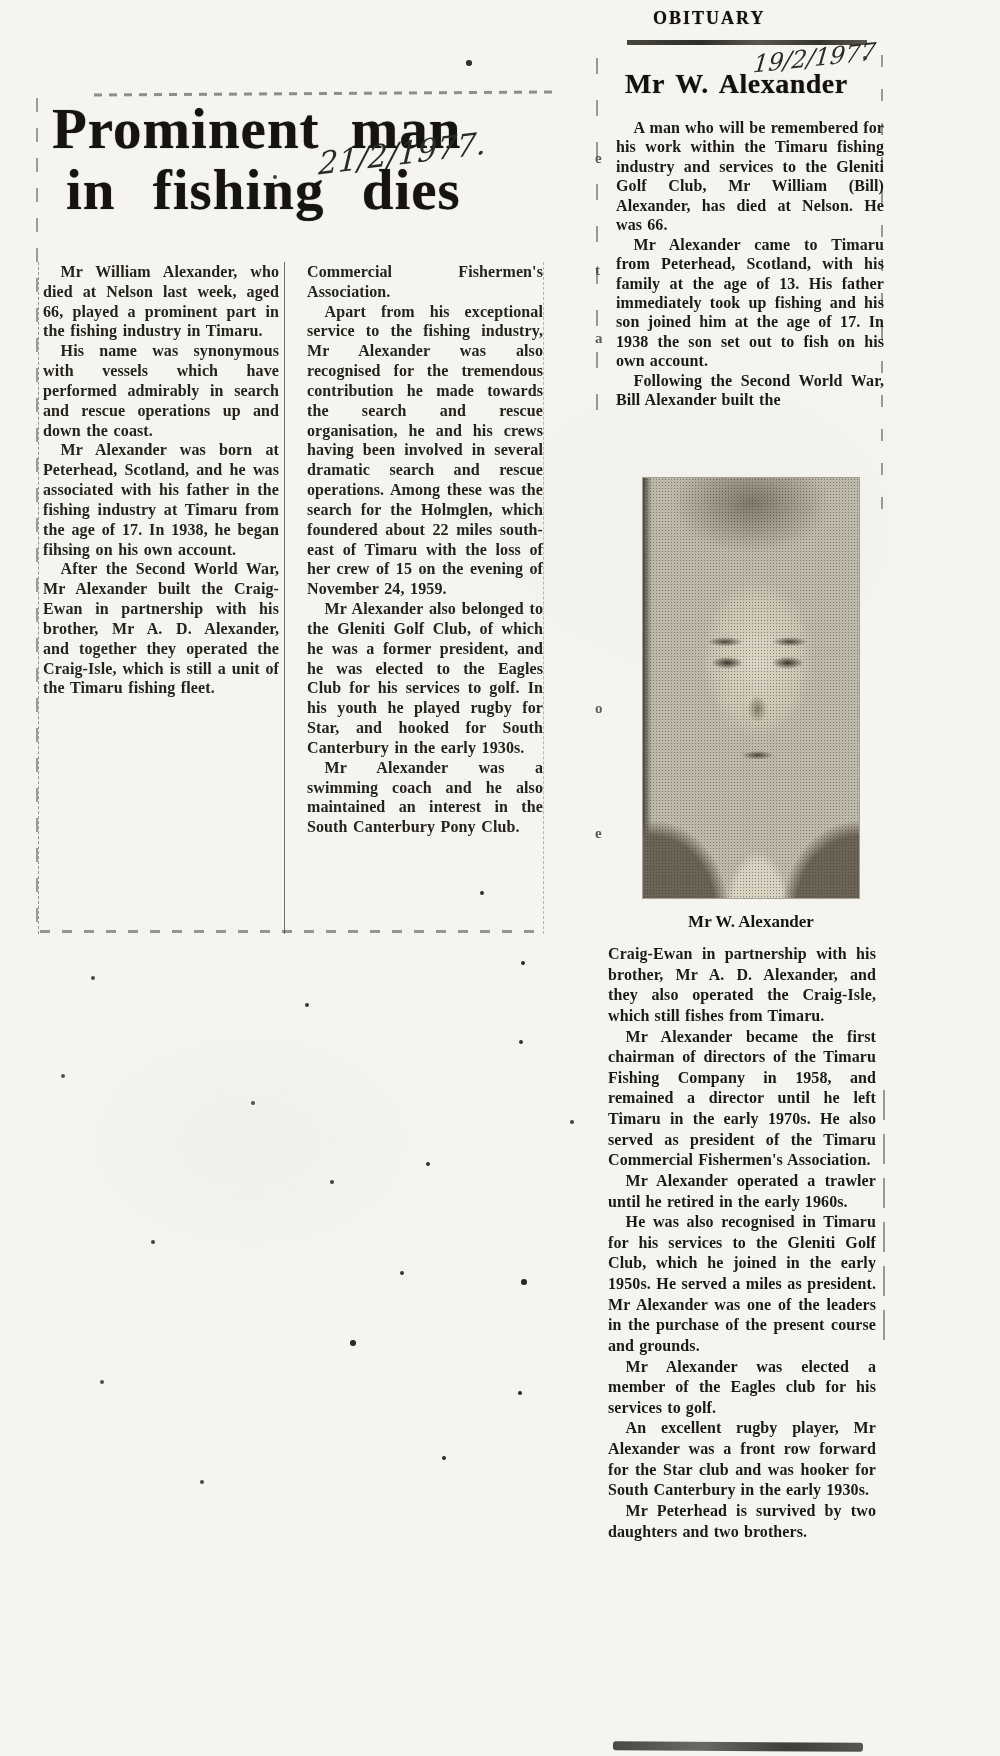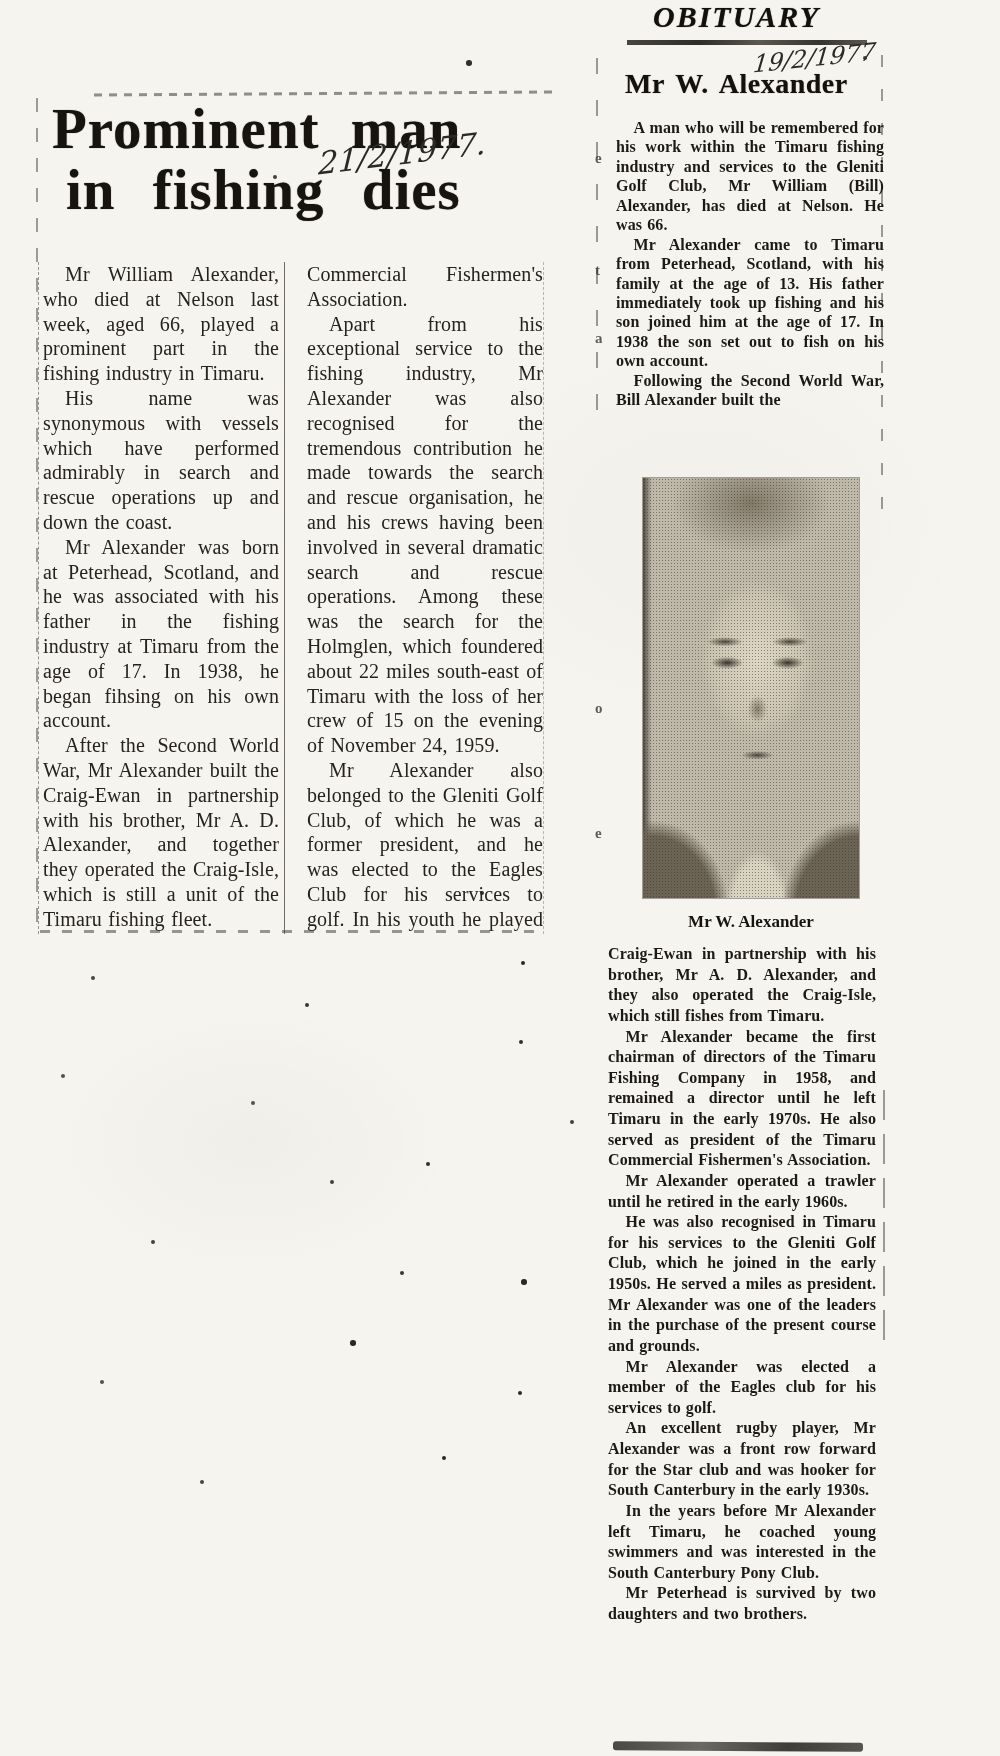--- a/index.html
+++ b/index.html
@@ -37,34 +37,34 @@
   .headline .hl{font-weight:bold;font-size:57px;letter-spacing:1px;word-spacing:16px;color:#17140f;
     text-shadow:0 0 1px rgba(20,17,12,.55);}
   .headline .hl2{margin-top:4px;word-spacing:22px;padding-left:14px;}
   .handwriting{font-style:italic;font-family:"DejaVu Serif",serif;color:#2c2a24;}
   .hw-left{position:absolute;left:288px;top:88px;font-size:31px;transform:rotate(-7deg) skewX(-10deg);}
   .cols{position:absolute;left:8px;top:212px;width:506px;height:672px;display:flex;overflow:hidden;}
   .col{width:247px;overflow:hidden;height:672px;}
   .col-1{padding-left:4px;border-left:1px dashed rgba(90,85,76,.6);}
   .col-2{margin-left:5px;padding-left:22px;border-left:1px solid rgba(70,66,58,.75);
     border-right:1px dashed rgba(110,104,94,.45);}
-  .body-text p{margin:0;font-size:20px;line-height:1.24;text-align:justify;text-indent:1.1em;
-    letter-spacing:.1px;word-spacing:1.5px;color:#26231d;}
+  .body-text p{margin:0;font-size:16px;line-height:1.24;text-align:justify;text-indent:1.1em;
+    letter-spacing:.1px;word-spacing:1.5px;color:#26231d;font-weight:bold;}
   .body-text p.no-indent{text-indent:0;}
   
   .clip-right{position:absolute;left:595px;top:0;width:292px;height:1756px;}
   .edge-l-r{left:1px;top:58px;width:2px;height:370px;
     background:repeating-linear-gradient(180deg,#514d45 0 16px,transparent 16px 42px);}
   .edge-r-r1{left:286px;top:55px;width:2px;height:470px;
     background:repeating-linear-gradient(180deg,#514d45 0 12px,transparent 12px 34px);}
   .edge-r-r2{left:288px;top:1090px;width:2px;height:250px;
     background:repeating-linear-gradient(180deg,#514d45 0 30px,transparent 30px 44px);}
   .frag{position:absolute;left:0;width:10px;overflow:hidden;font-size:15px;font-weight:bold;color:#3a372f;opacity:.8;}
-  .obit-head{position:absolute;left:58px;top:0;font-size:30px;font-weight:bold;letter-spacing:2px;
-    color:#14110c;text-shadow:0 0 1px rgba(20,17,12,.6);font-style:italic;}
+  .obit-head{position:absolute;left:58px;top:8px;font-size:18px;font-weight:bold;letter-spacing:2px;
+    color:#14110c;text-shadow:0 0 1px rgba(20,17,12,.6);}
   .obit-rule{position:absolute;left:32px;top:40px;width:240px;height:5px;
     background:linear-gradient(90deg,#35322b,#191712 30%,#4a463d 55%,#211f19 80%,#4a463d);opacity:.9;}
   .hw-right{position:absolute;left:158px;top:44px;font-size:24px;transform:rotate(-6deg) skewX(-12deg);}
   .obit-title{position:absolute;left:30px;top:68px;width:240px;font-size:28px;font-weight:bold;
     letter-spacing:.5px;word-spacing:4px;color:#14110c;text-shadow:0 0 1px rgba(20,17,12,.5);}
   .r-body{position:absolute;left:13px;width:268px;overflow:hidden;}
   .r-body p{font-size:16px;line-height:1.215;font-weight:bold;letter-spacing:.1px;word-spacing:1px;
     color:#1d1a15;}
   .r-intro{top:118px;height:352px;margin-left:8px;}
   .r-cont{top:944px;height:802px;}
@@ -150,19 +150,18 @@
     <div class="photo"></div>
     <div class="photo-caption">Mr W. Alexander</div>
 
     <div class="r-body r-cont body-text">
       <p class="no-indent">Craig-Ewan in partnership with his brother, Mr A. D. Alexander, and they also operated the Craig-Isle, which still fishes from Timaru.</p>
       <p>Mr Alexander became the first chairman of directors of the Timaru Fishing Company in 1958, and remained a director until he left Timaru in the early 1970s. He also served as president of the Timaru Commercial Fishermen's Association.</p>
       <p>Mr Alexander operated a trawler until he retired in the early 1960s.</p>
       <p>He was also recognised in Timaru for his services to the Gleniti Golf Club, which he joined in the early 1950s. He served a miles as president. Mr Alexander was one of the leaders in the purchase of the present course and grounds.</p>
       <p>Mr Alexander was elected a member of the Eagles club for his services to golf.</p>
       <p>An excellent rugby player, Mr Alexander was a front row forward for the Star club and was hooker for South Canterbury in the early 1930s.</p>
-      <p>In the years before Mr Alexander left Timaru, he coached young swimmers and was interested in the South Canterbury Pony Club.</p>
       <p>Mr Peterhead is survived by two daughters and two brothers.</p>
     </div>
 
     <div class="torn-bottom-r"></div>
   </div>
 </div>
 
 </body></html>

